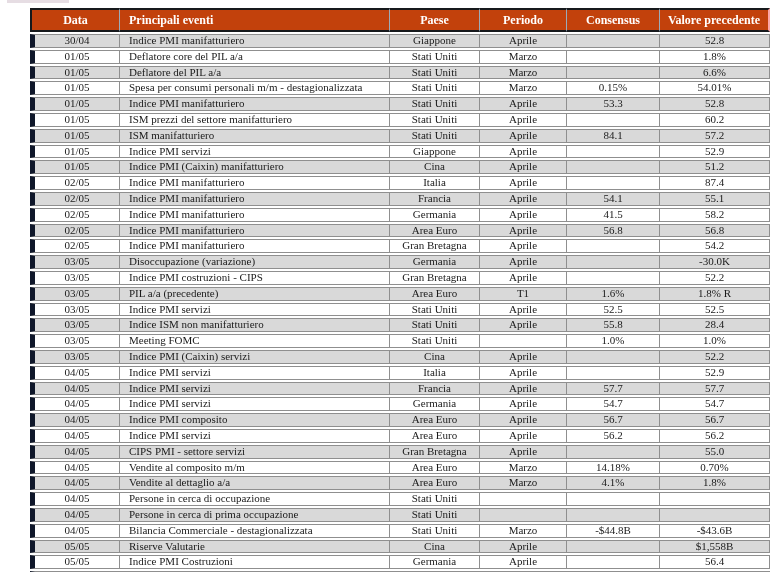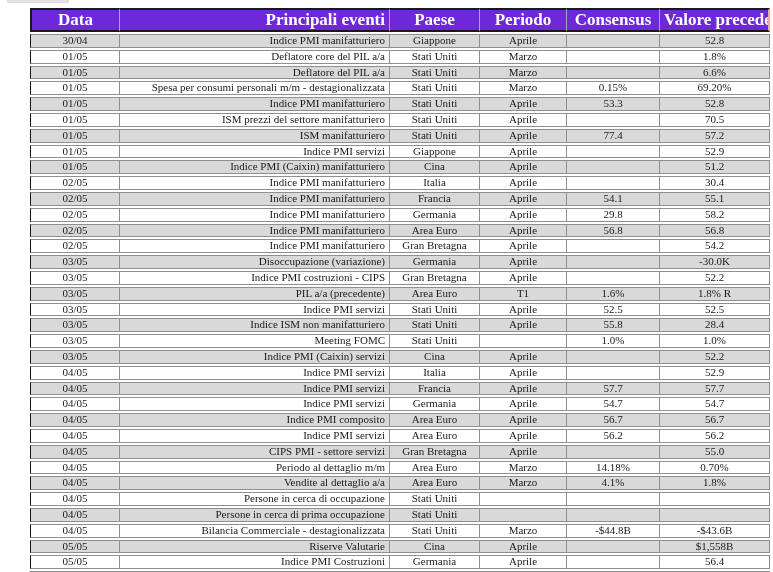--- a/index.html
+++ b/index.html
@@ -33,52 +33,52 @@
     table-layout: fixed;
   }
   col.c-date      { width: 90px;  }
   col.c-event     { width: 270px; }
   col.c-country   { width: 90px;  }
   col.c-period    { width: 87px;  }
   col.c-consensus { width: 93px;  }
   col.c-previous  { width: 110px; }
 
   th {
-    background: #6d28d9;
+    background: #c2410c;
     color: #ffffff;
     font-weight: bold;
-    font-size: 17px;
+    font-size: 12px;
     height: 18px;
     line-height: 18px;
     padding: 1px 4px;
     text-align: center;
     border-top: 2px solid #16191c;
     border-bottom: 2px solid #16191c;
     border-right: 1px solid #9aabba;
     white-space: nowrap;
     overflow: hidden;
   }
   th:first-child { border-left: 2px solid #16191c; }
   th:last-child  { border-right: 2px solid #fca5a5; }
-  th.left { text-align: right; padding-left: 9px; }
+  th.left { text-align: left; padding-left: 9px; }
 
   td {
     font-size: 11px;
     height: 11.4px;
     line-height: 11.8px;
     padding: 0 4px;
     text-align: center;
     border-top: 1px solid #8f8f8f;
     border-bottom: 1px solid #8f8f8f;
     border-right: 1px solid #8f8f8f;
     white-space: nowrap;
     overflow: hidden;
   }
-  td:first-child { border-left: 1px solid #0f172a; text-align: center; }
-  td.left { text-align: right; padding-left: 9px; }
+  td:first-child { border-left: 5px solid #0f172a; text-align: center; }
+  td.left { text-align: left; padding-left: 9px; }
 
   tbody tr:nth-child(odd)  td { background: #d9d9d9; }
   tbody tr:nth-child(even) td { background: #ffffff; }
 </style>
 </head>
 <body>
 
 <div class="top-accent"></div>
 
 <table class="calendar">
@@ -124,44 +124,44 @@
         <td>Marzo</td>
         <td></td>
         <td>6.6%</td>
       </tr>
       <tr>
         <td>01/05</td>
         <td class="left">Spesa per consumi personali m/m - destagionalizzata</td>
         <td>Stati Uniti</td>
         <td>Marzo</td>
         <td>0.15%</td>
-        <td>69.20%</td>
+        <td>54.01%</td>
       </tr>
       <tr>
         <td>01/05</td>
         <td class="left">Indice PMI manifatturiero</td>
         <td>Stati Uniti</td>
         <td>Aprile</td>
         <td>53.3</td>
         <td>52.8</td>
       </tr>
       <tr>
         <td>01/05</td>
         <td class="left">ISM prezzi del settore manifatturiero</td>
         <td>Stati Uniti</td>
         <td>Aprile</td>
         <td></td>
-        <td>70.5</td>
+        <td>60.2</td>
       </tr>
       <tr>
         <td>01/05</td>
         <td class="left">ISM manifatturiero</td>
         <td>Stati Uniti</td>
         <td>Aprile</td>
-        <td>77.4</td>
+        <td>84.1</td>
         <td>57.2</td>
       </tr>
       <tr>
         <td>01/05</td>
         <td class="left">Indice PMI servizi</td>
         <td>Giappone</td>
         <td>Aprile</td>
         <td></td>
         <td>52.9</td>
       </tr>
@@ -172,36 +172,36 @@
         <td>Aprile</td>
         <td></td>
         <td>51.2</td>
       </tr>
       <tr>
         <td>02/05</td>
         <td class="left">Indice PMI manifatturiero</td>
         <td>Italia</td>
         <td>Aprile</td>
         <td></td>
-        <td>30.4</td>
+        <td>87.4</td>
       </tr>
       <tr>
         <td>02/05</td>
         <td class="left">Indice PMI manifatturiero</td>
         <td>Francia</td>
         <td>Aprile</td>
         <td>54.1</td>
         <td>55.1</td>
       </tr>
       <tr>
         <td>02/05</td>
         <td class="left">Indice PMI manifatturiero</td>
         <td>Germania</td>
         <td>Aprile</td>
-        <td>29.8</td>
+        <td>41.5</td>
         <td>58.2</td>
       </tr>
       <tr>
         <td>02/05</td>
         <td class="left">Indice PMI manifatturiero</td>
         <td>Area Euro</td>
         <td>Aprile</td>
         <td>56.8</td>
         <td>56.8</td>
       </tr>
@@ -312,21 +312,21 @@
       <tr>
         <td>04/05</td>
         <td class="left">CIPS PMI - settore servizi</td>
         <td>Gran Bretagna</td>
         <td>Aprile</td>
         <td></td>
         <td>55.0</td>
       </tr>
       <tr>
         <td>04/05</td>
-        <td class="left">Periodo al dettaglio m/m</td>
+        <td class="left">Vendite al composito m/m</td>
         <td>Area Euro</td>
         <td>Marzo</td>
         <td>14.18%</td>
         <td>0.70%</td>
       </tr>
       <tr>
         <td>04/05</td>
         <td class="left">Vendite al dettaglio a/a</td>
         <td>Area Euro</td>
         <td>Marzo</td>

